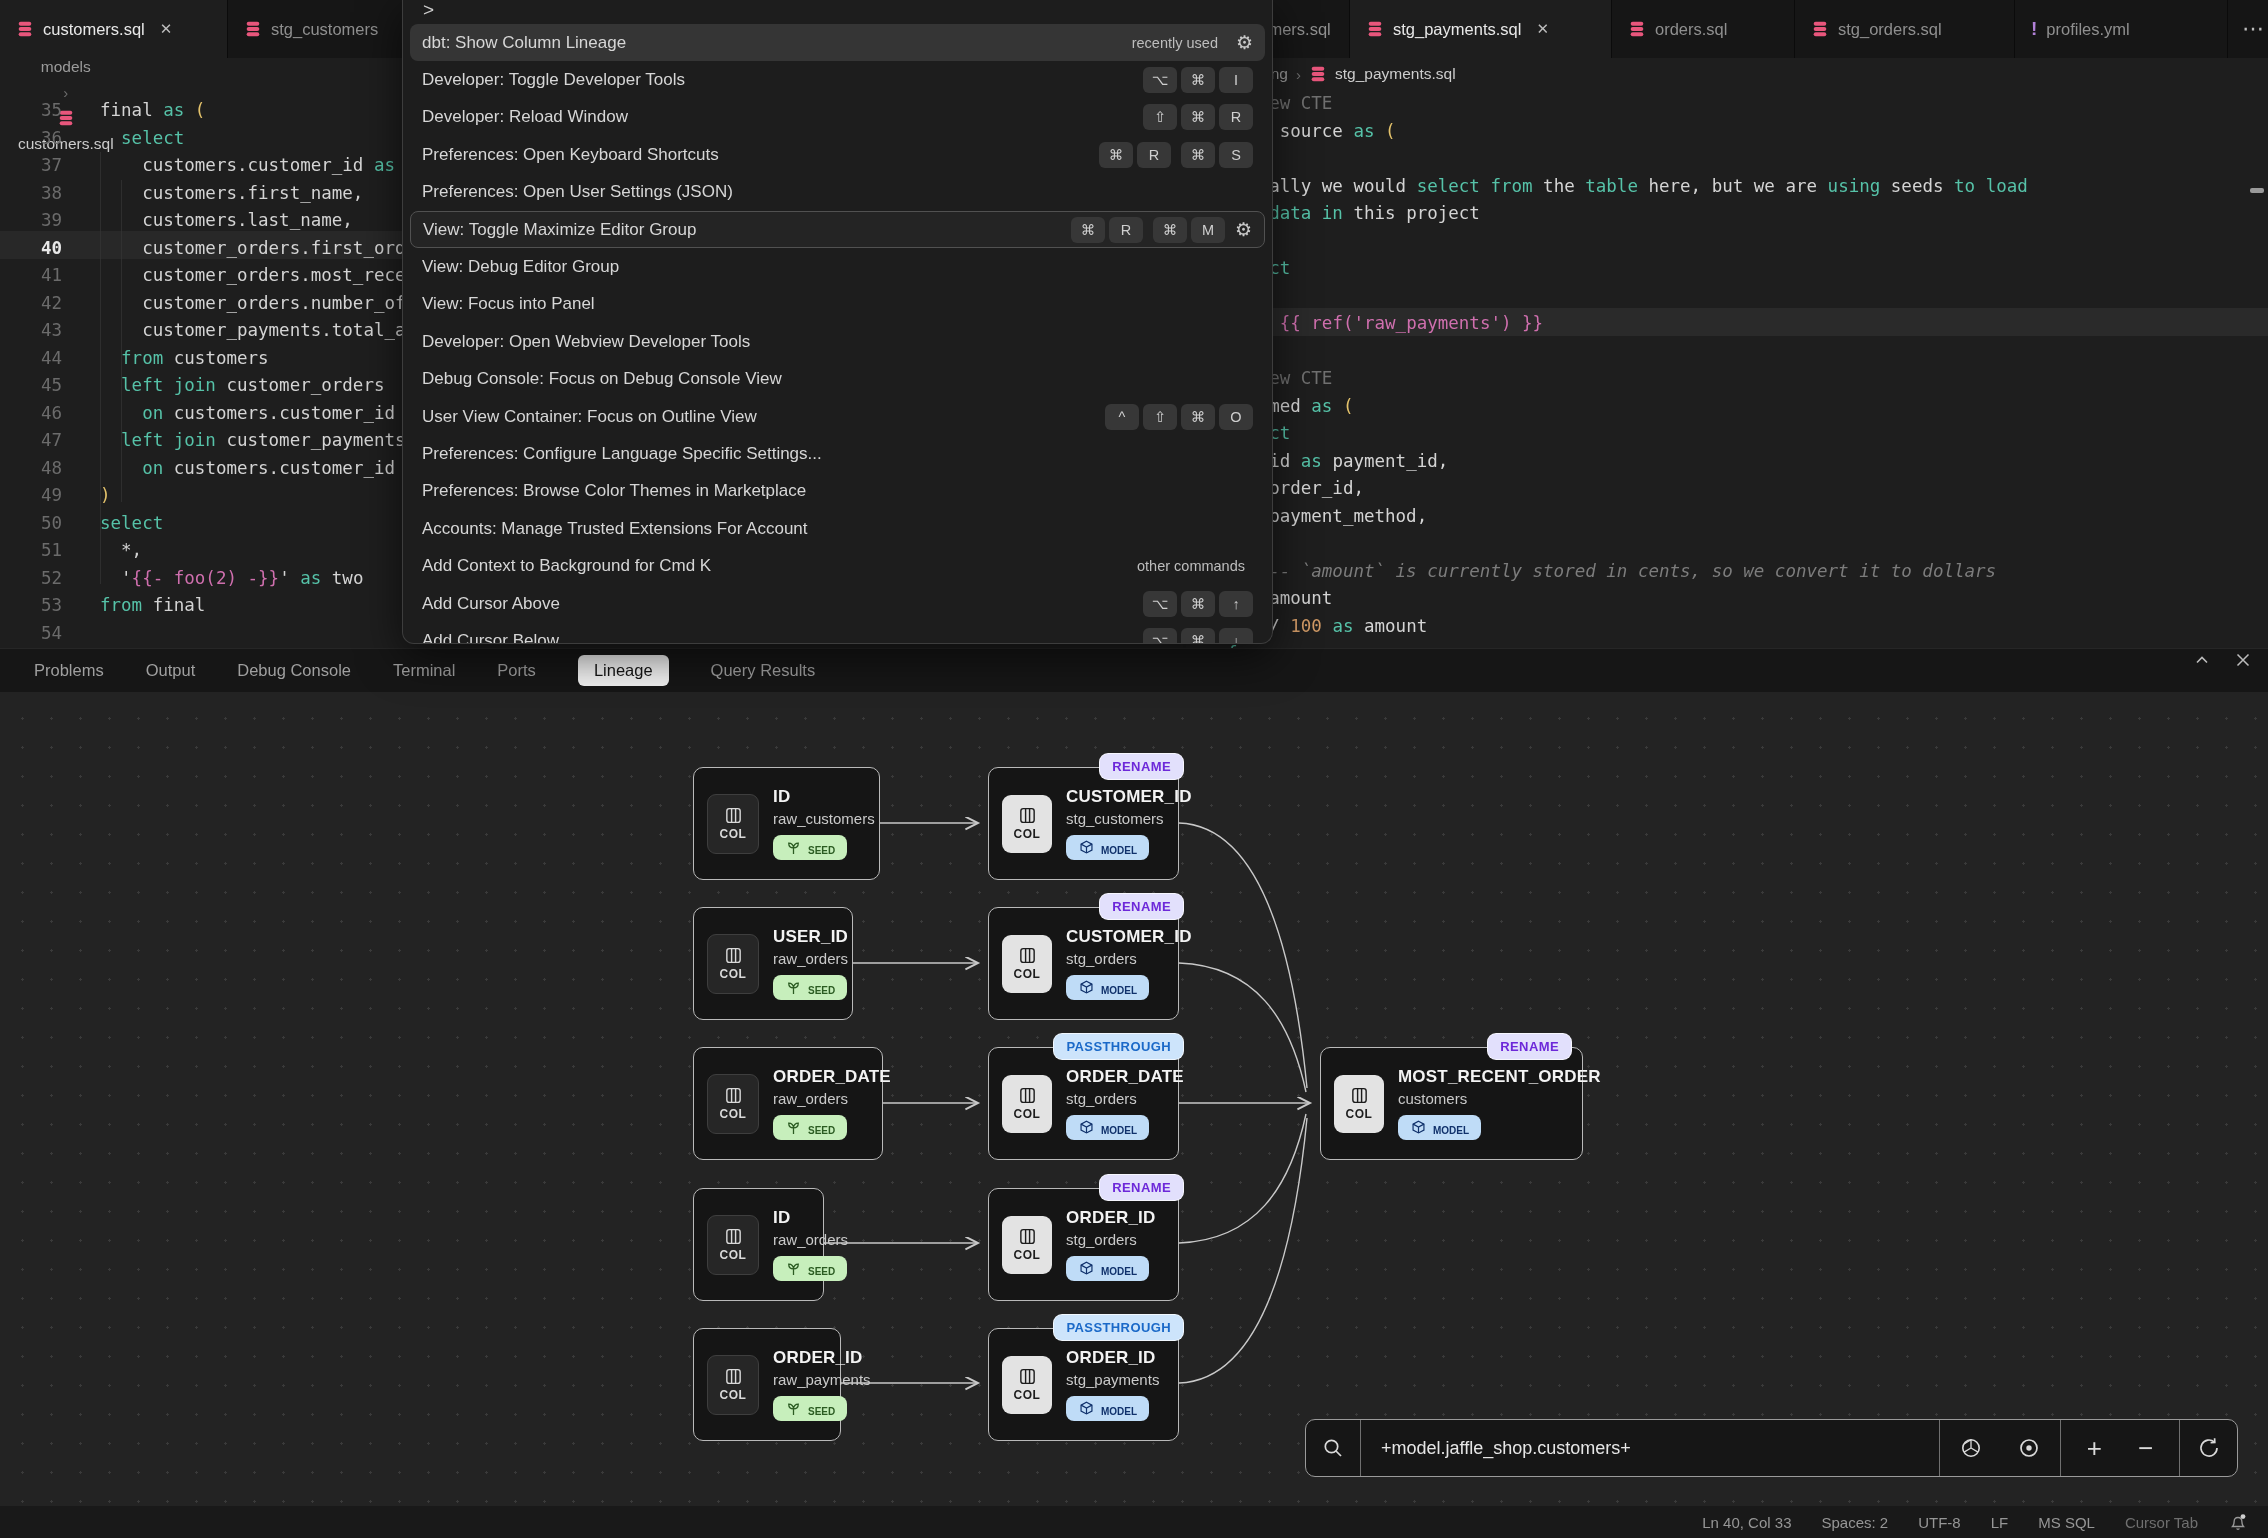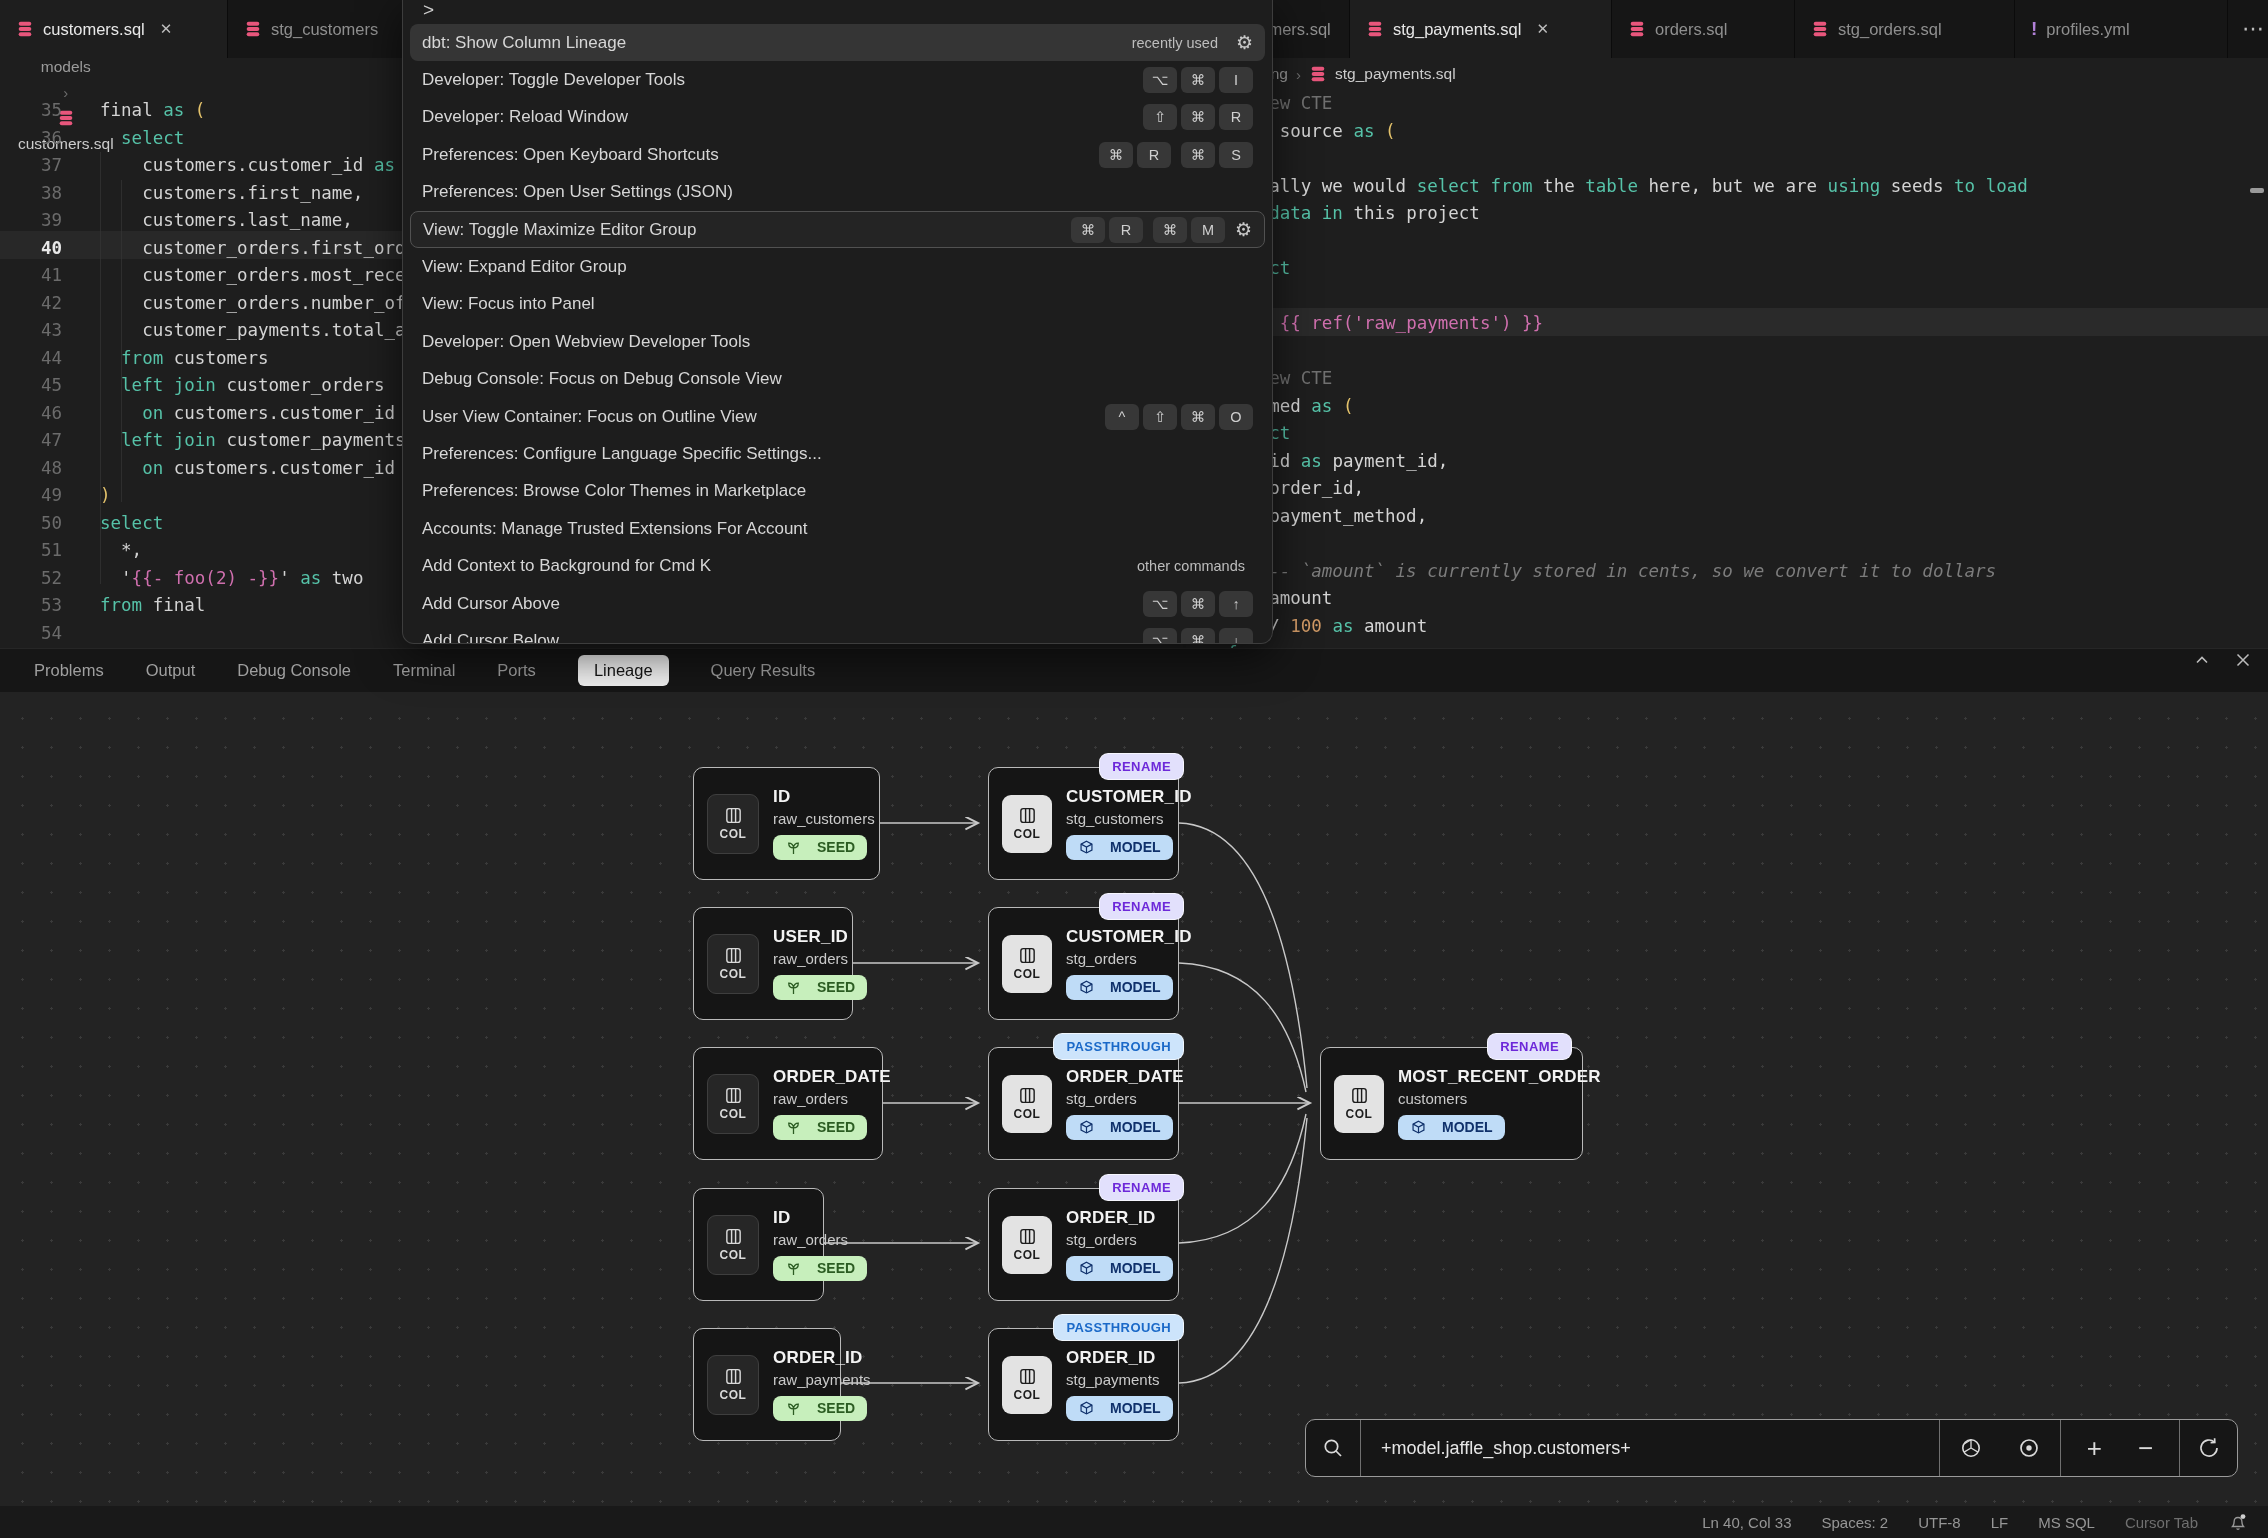--- a/index.html
+++ b/index.html
@@ -64,22 +64,22 @@
   .node{position:absolute;background:#151515;border:1px solid #b9b9b9;border-radius:10px;
         display:flex;align-items:center;padding:0 13px;box-sizing:border-box;}
   .colbox{width:50px;height:58px;border-radius:9px;display:flex;flex-direction:column;
           align-items:center;justify-content:center;gap:2px;flex:none;}
   .colbox.dark{background:#262626;border:1px solid #3e3e3e;color:#d9d9d9;}
   .colbox.light{background:#e3e3e3;color:#1d1d1d;}
   .colbox .coltxt{font-size:12px;font-weight:bold;letter-spacing:.5px;}
   .nbody{margin-left:14px;display:flex;flex-direction:column;}
   .ntitle{font-size:17px;font-weight:bold;color:#f3f3f3;letter-spacing:.2px;}
   .nsub{font-size:15px;color:#cacaca;margin-top:3px;}
-  .tbadge{display:inline-flex;align-items:flex-start;gap:15px;margin-top:8px;align-self:flex-start;
-          padding:4px 12px;border-radius:8px;font-size:14px;font-weight:bold;}
+  .tbadge{display:inline-flex;align-items:flex-end;gap:6px;margin-top:8px;align-self:flex-start;
+          padding:4px 12px;border-radius:8px;font-size:10px;font-weight:bold;}
   .tbadge.seed{background:#c7efbc;color:#2b5c22;}
   .tbadge.model{background:#bfdcf7;color:#10316b;}
   .cbadge{position:absolute;top:-15px;padding:5px 12px;border-radius:9px;font-size:13px;
           font-weight:bold;letter-spacing:.4px;border:1px solid rgba(255,255,255,.7);}
   .cbadge.rename{background:#e2e0fc;color:#6d28d9;}
   .cbadge.passthrough{background:#cde4fb;color:#1b69c8;}
   #edges{position:absolute;left:0;top:692px;pointer-events:none;}
   
   #lin-toolbar{position:absolute;left:1305px;top:1419px;width:933px;height:58px;background:#161616;
                border:1.5px solid #9a9a9a;border-radius:10px;display:flex;align-items:stretch;
@@ -258,21 +258,21 @@
             <span class="kcap">⌘</span>
             <span class="kcap">R</span>
           </div>
           <div class="kgroup">
             <span class="kcap">⌘</span>
             <span class="kcap">M</span>
           </div>
           <span class="gearglyph">⚙</span>
         </div>
         <div class="prow">
-          <span class="lbl">View: Expand Editor Group</span>
+          <span class="lbl">View: Debug Editor Group</span>
         </div>
         <div class="prow">
           <span class="lbl">View: Focus into Panel</span>
         </div>
         <div class="prow">
           <span class="lbl">Developer: Open Webview Developer Tools</span>
         </div>
         <div class="prow">
           <span class="lbl">Debug Console: Focus on Debug Console View</span>
         </div>

